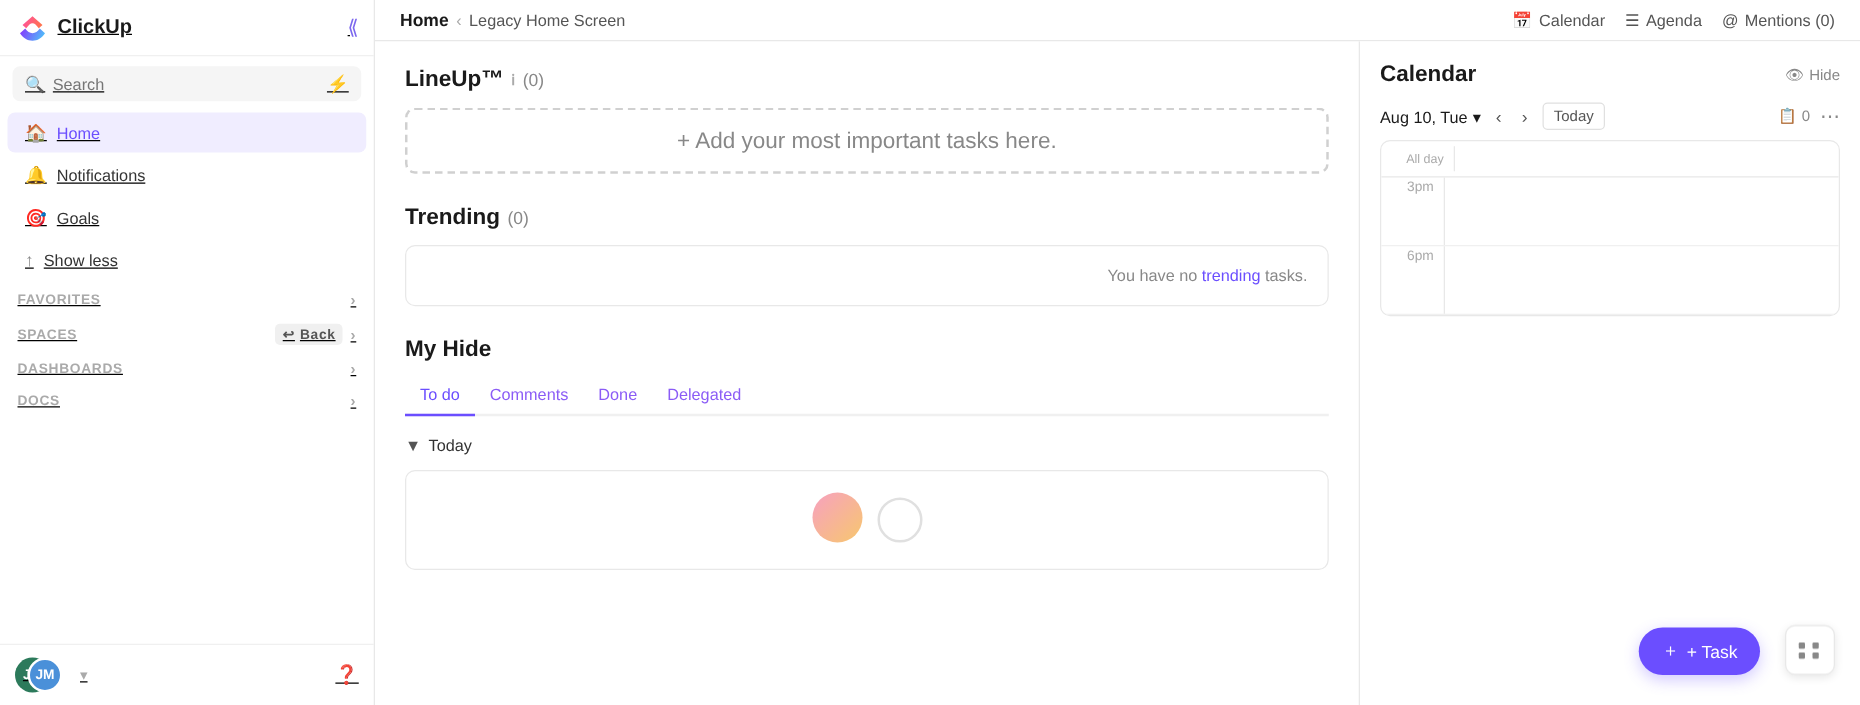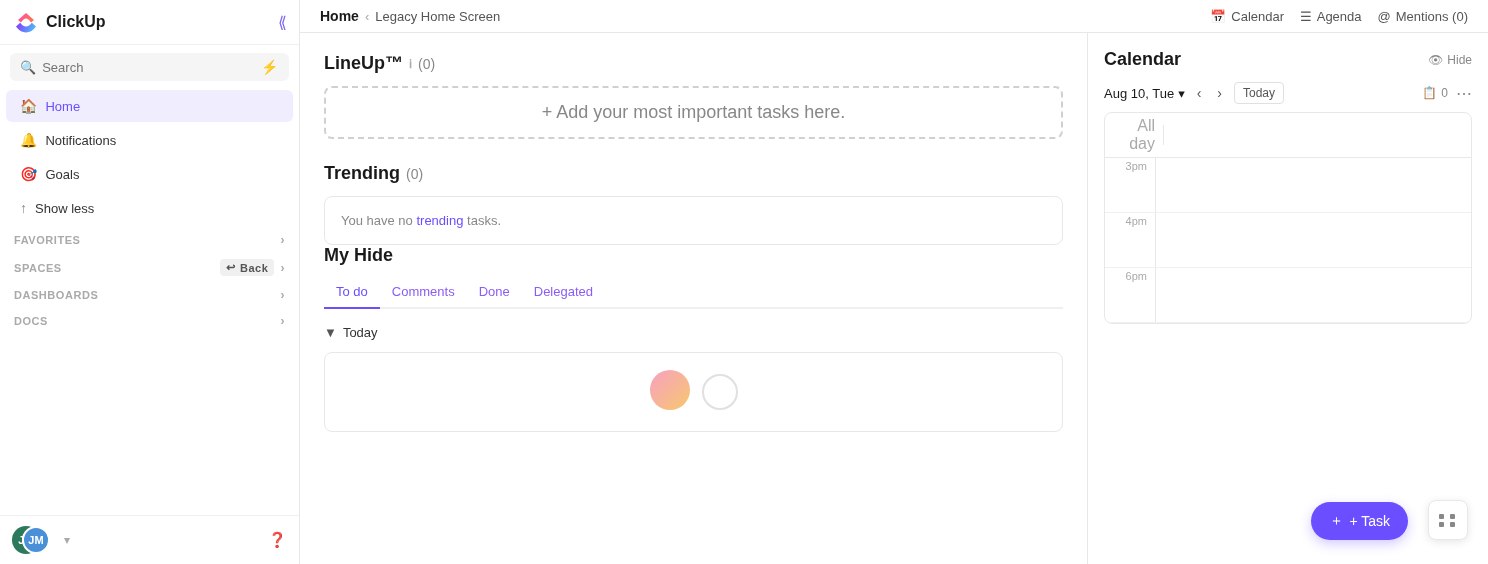--- a/index.html
+++ b/index.html
@@ -7,20 +7,21 @@
 
     
     #sidebar {
       width: 300px;
       min-width: 300px;
       background: #fff;
       border-right: 1px solid #e8e8e8;
       display: flex;
       flex-direction: column;
       height: 564px;
+      text-decoration: underline;
     }
     .sidebar-header {
       display: flex;
       align-items: center;
       justify-content: space-between;
       padding: 8px 12px;
       border-bottom: 1px solid #f0f0f0;
     }
     .logo-area { display: flex; align-items: center; gap: 6px; }
     .logo-icon { width: 28px; height: 28px; }
@@ -143,23 +144,24 @@
       color: #888;
       font-size: 18px;
       cursor: pointer;
       margin-bottom: 24px;
     }
 
     .trending-box {
       border: 1px solid #e8e8e8;
       border-radius: 8px;
       padding: 16px;
-      text-align: left;
+      text-align: right;
       color: #888;
       font-size: 13px;
+      margin-bottom: 24px;
     }
     .trending-link { color: #6b4eff; text-decoration: none; }
 
     .my-work-title {
       font-size: 18px;
       font-weight: 600;
       color: #1a1a1a;
       margin-bottom: 12px;
     }
 
@@ -263,21 +265,21 @@
     .calendar-grid {
       border: 1px solid #e8e8e8;
       border-radius: 8px;
       overflow: hidden;
     }
     .cal-all-day {
       display: flex;
       align-items: center;
       padding: 4px 8px;
       border-bottom: 1px solid #e8e8e8;
-      font-size: 16px;
+      font-size: 10px;
       color: #aaa;
       min-height: 28px;
       justify-content: center;
     }
     .cal-all-day-label { width: 50px; text-align: right; padding-right: 8px; }
     .cal-all-day-area { flex: 1; border-left: 1px solid #e8e8e8; min-height: 20px; }
 
     .cal-time-slots { position: relative; }
     .cal-slot {
       display: flex;
@@ -532,24 +534,20 @@
           <div class="cal-all-day-area"></div>
         </div>
 
         <div class="cal-time-slots">
 
           <div class="cal-slot">
             <div class="cal-time-label">3pm</div>
             <div class="cal-slot-area"></div>
           </div>
 
-          <div class="cal-slot">
-            <div class="cal-time-label">4pm</div>
-            <div class="cal-slot-area"></div>
-          </div>
 
 
           <div class="cal-slot">
             <div class="cal-time-label">6pm</div>
             <div class="cal-slot-area"></div>
           </div>
         </div>
       </div>
     </div>
   </div>

